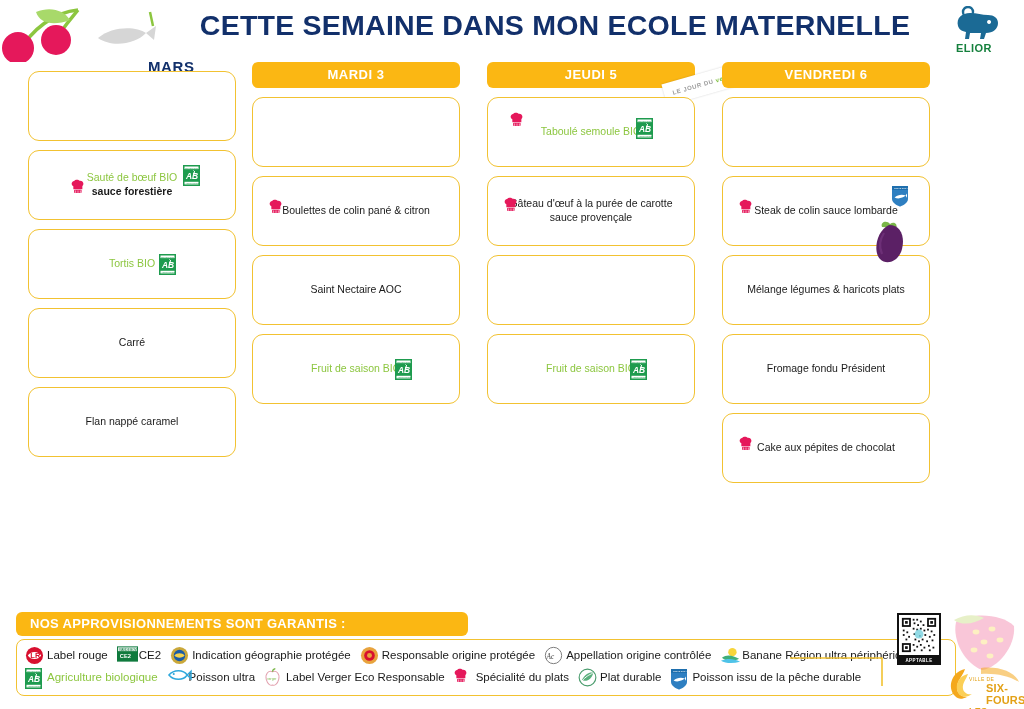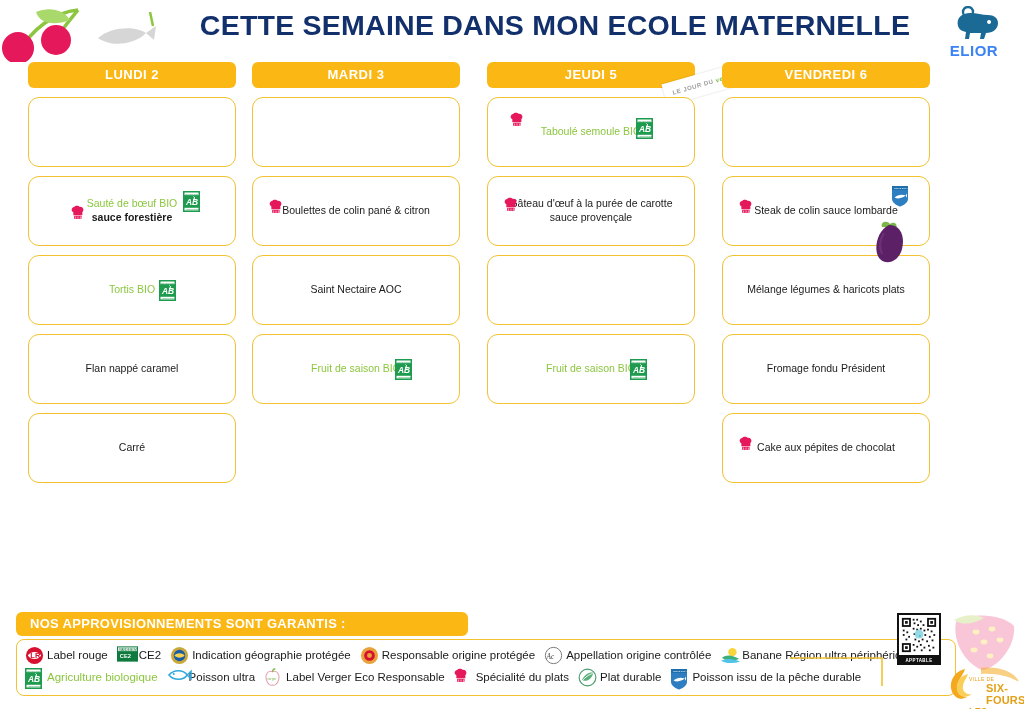--- a/index.html
+++ b/index.html
@@ -16,21 +16,21 @@
     color:#12306b;letter-spacing:.6px;font-family:"Liberation Sans", sans-serif;
   }
   .main-title{
     position:absolute;left:190px;top:10px;width:730px;text-align:center;
     font-size:28px;font-weight:bold;color:#12306b;letter-spacing:.2px;
     font-family:"Liberation Sans", sans-serif;white-space:nowrap;
     transform:scaleX(1.02);transform-origin:center;
   }
   .brand-logo{position:absolute;right:12px;top:6px;width:76px;height:52px;text-align:center;}
   .brand-logo .brand-name{
-    font-size:15px;font-weight:bold;color:#3b82f6;letter-spacing:.5px;margin-top:-2px;
+    font-size:11px;font-weight:bold;color:#15803d;letter-spacing:.5px;margin-top:-2px;
   }
 
   
   .grid{position:absolute;left:0;top:62px;width:1024px;height:480px;}
   .col{position:absolute;top:0;width:208px;}
   .col.c0{left:28px;}
   .col.c1{left:252px;}
   .col.c2{left:487px;}
   .col.c3{left:722px;}
 
@@ -121,21 +121,20 @@
       <path d="M14 20 C12 12 18 7 26 7 C33 7 38 9 44 9 C50 9 54 12 54 17 C54 23 49 27 42 27 L40 33 L36 33 L37 27 L26 27 L25 33 L21 33 L22 26 C17 25 15 23 14 20 Z" fill="#1b6a95"></path>
       <circle cx="24" cy="6" r="5" fill="none" stroke="#1b6a95" stroke-width="2.4"></circle>
       <path d="M45 14 a2 2 0 1 0 .1 0" fill="#ffffff"></path>
     </svg>
     <div class="brand-name">ELIOR</div>
   </div>
 </div>
 
 <div class="grid">
     <div class="col c0">
-      <div class="day-tab"><span>LUNDI 2</span></div>
       <div class="dish">
         <div class="txt"></div>
       </div>
       <div class="dish bio">
         <div class="txt">Sauté de bœuf BIO<span class="sub">sauce forestière</span></div>
         <span class="chef-icon" style="left: 42px; top: 28px;"><svg viewBox="0 0 18 20" width="14" height="16">
             <path d="M3 9 C0 8 0 3 4 2.4 C5.2 0 9.6 0 11.2 2 C15.4 1.4 17.6 6 14.6 9 L14.6 13 L3 13 Z" fill="#E5185B"></path>
             <rect x="4" y="13.4" width="9.6" height="4.4" rx="1" fill="#E5185B"></rect>
             <path d="M6 14.4 L6 17.6 M9 14.4 L9 17.6 M12 14.4 L12 17.6" stroke="#fff" stroke-width=".8"></path>
           </svg></span>
@@ -163,24 +162,24 @@
             </g>
             <g fill="#1e9b4e" font-size="2" font-family="Liberation Sans">
               <text x="2.2" y="3.6">BIOLOGIQUE</text>
               <text x="2.2" y="18.9">AGRICULTURE</text>
             </g>
             <text x="3" y="14.2" fill="#fff" font-size="8.4" font-weight="bold" font-style="italic" font-family="Liberation Sans">AB</text>
             <path d="M10.4 5.4 L12 7 L10.2 8.2 L12.4 9.4" stroke="#fff" stroke-width=".9" fill="none"></path>
           </svg></span>
       </div>
       <div class="dish">
+        <div class="txt">Carré</div>
+      </div>
+      <div class="dish">
         <div class="txt">Flan nappé caramel</div>
-      </div>
-      <div class="dish">
-        <div class="txt">Carré</div>
       </div>
     </div>
     <div class="col c1">
       <div class="day-tab"><span>MARDI 3</span></div>
       <div class="dish">
         <div class="txt"></div>
       </div>
       <div class="dish">
         <div class="txt">Boulettes de colin pané &amp; citron</div>
         <span class="chef-icon" style="left: 16px; top: 22px;"><svg viewBox="0 0 18 20" width="14" height="16">

